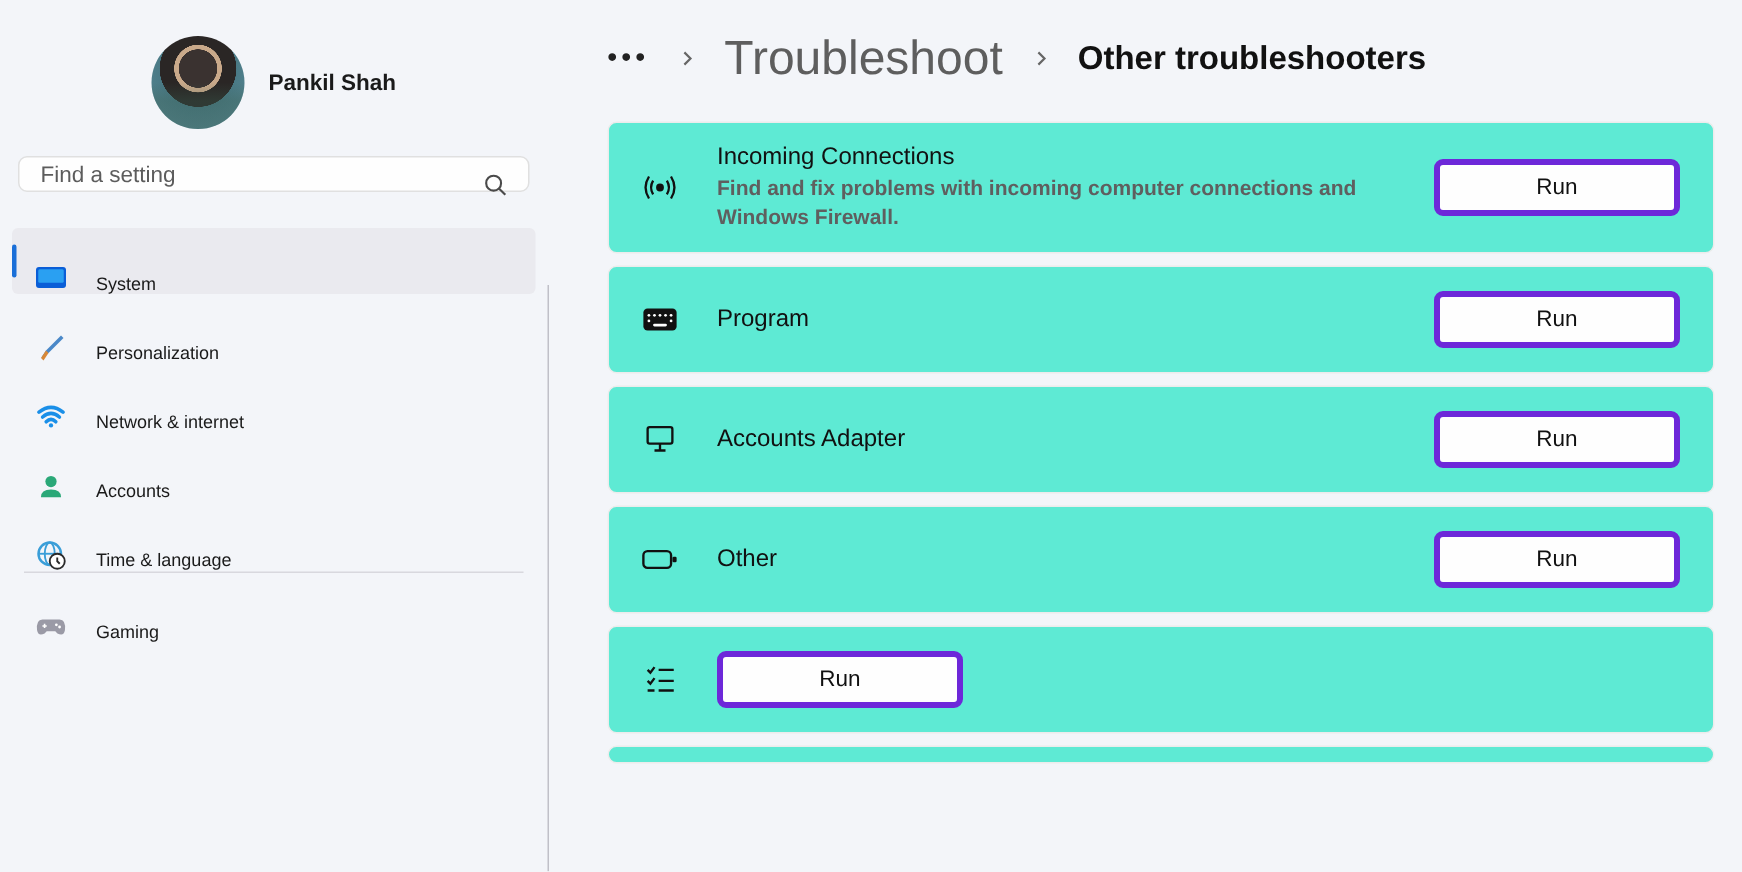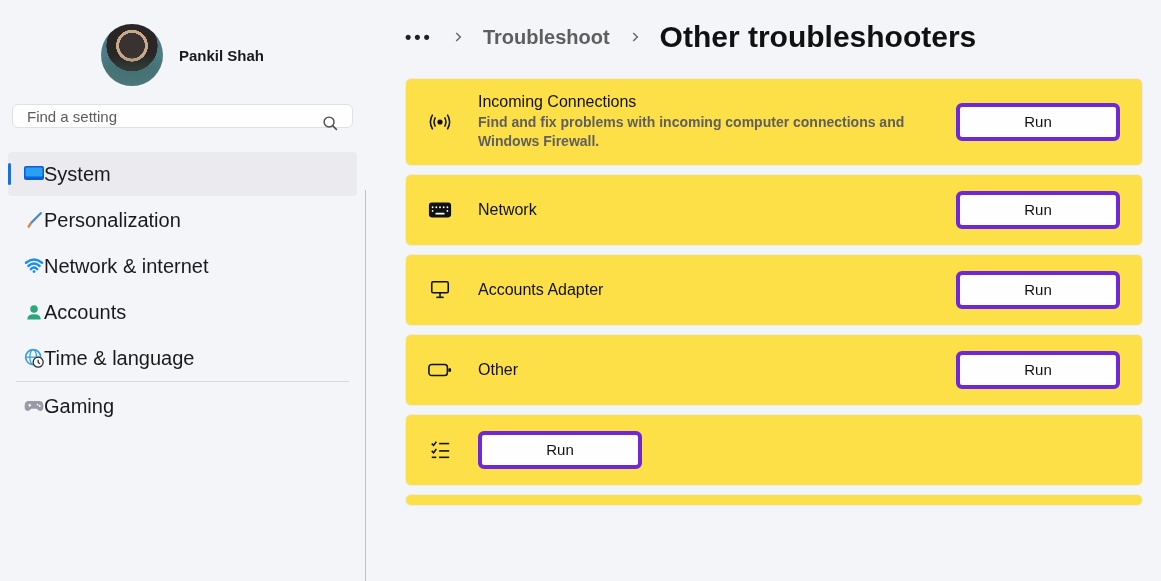--- a/index.html
+++ b/index.html
@@ -67,25 +67,26 @@
       color: #4a4a4a;
     }
     .nav {
       display: flex;
       flex-direction: column;
       gap: 2px;
       padding-top: 10px;
     }
     .nav-item {
       display: flex;
-      align-items: center;
+      align-items: flex-end;
+      gap: 20px;
       height: 44px;
       padding: 0 10px 0 16px;
       border-radius: 4px;
-      font-size: 20px;
+      font-size: 12px;
       color: #1a1a1a;
       cursor: pointer;
       position: relative;
     }
     .nav-item.active {
       background: #eaeaef;
     }
     .nav-item.active::before {
       content:"";
       position:absolute;
@@ -112,26 +113,26 @@
       background:#c0c0c8;
     }
     .crumbs {
       display: flex;
       align-items: center;
       gap: 18px;
       padding-bottom: 24px;
     }
     .crumbs .dots { font-size: 18px; letter-spacing: 3px; color:#222; cursor:pointer; font-weight:600;}
     .crumbs .chev { color:#666; }
-    .crumb-link { font-size: 20px; color:#5e5e5e; cursor:pointer;font-weight:bold;}
-    .crumb-current { font-size: 30px; color:#111; font-weight: 600; text-align: right;}
+    .crumb-link { font-size: 32px; color:#5e5e5e; cursor:pointer;}
+    .crumb-current { font-size: 22px; color:#111; font-weight: 600; text-align: right;}
 
     .cards { display:flex; flex-direction:column; gap:8px; }
     .card {
-      background: #fde047;
+      background: #5eead4;
       border: 1px solid #ececec;
       border-radius: 6px;
       display:flex;
       align-items:center;
       padding: 14px 22px;
       min-height: 72px;
       gap: 26px;
     }
     .card-ic { width:24px; display:flex; justify-content:center; color:#111;}
     .card-body { flex:1; }
@@ -279,21 +280,21 @@
             <circle cx="9" cy="6" r="1" fill="#fff"></circle>
             <circle cx="13" cy="6" r="1" fill="#fff"></circle>
             <circle cx="17" cy="6" r="1" fill="#fff"></circle>
             <circle cx="21" cy="6" r="1" fill="#fff"></circle>
             <circle cx="5" cy="10" r="1" fill="#fff"></circle>
             <circle cx="21" cy="10" r="1" fill="#fff"></circle>
             <rect x="8" y="12" width="10" height="2" rx="1" fill="#fff"></rect>
           </svg>
       </span>
       <div class="card-body">
-        <div class="card-title">Network</div>
+        <div class="card-title">Program</div>
       </div>
       <button class="run-btn">Run</button>
     </div>
 
     <div class="card">
       <span class="card-ic">
         <svg width="22" height="22" viewBox="0 0 24 24" fill="none" stroke="#111" stroke-width="1.7">
             <rect x="3" y="3" width="18" height="12" rx="1.5"></rect>
             <line x1="8" y1="20" x2="16" y2="20"></line>
             <line x1="12" y1="15" x2="12" y2="20"></line>

